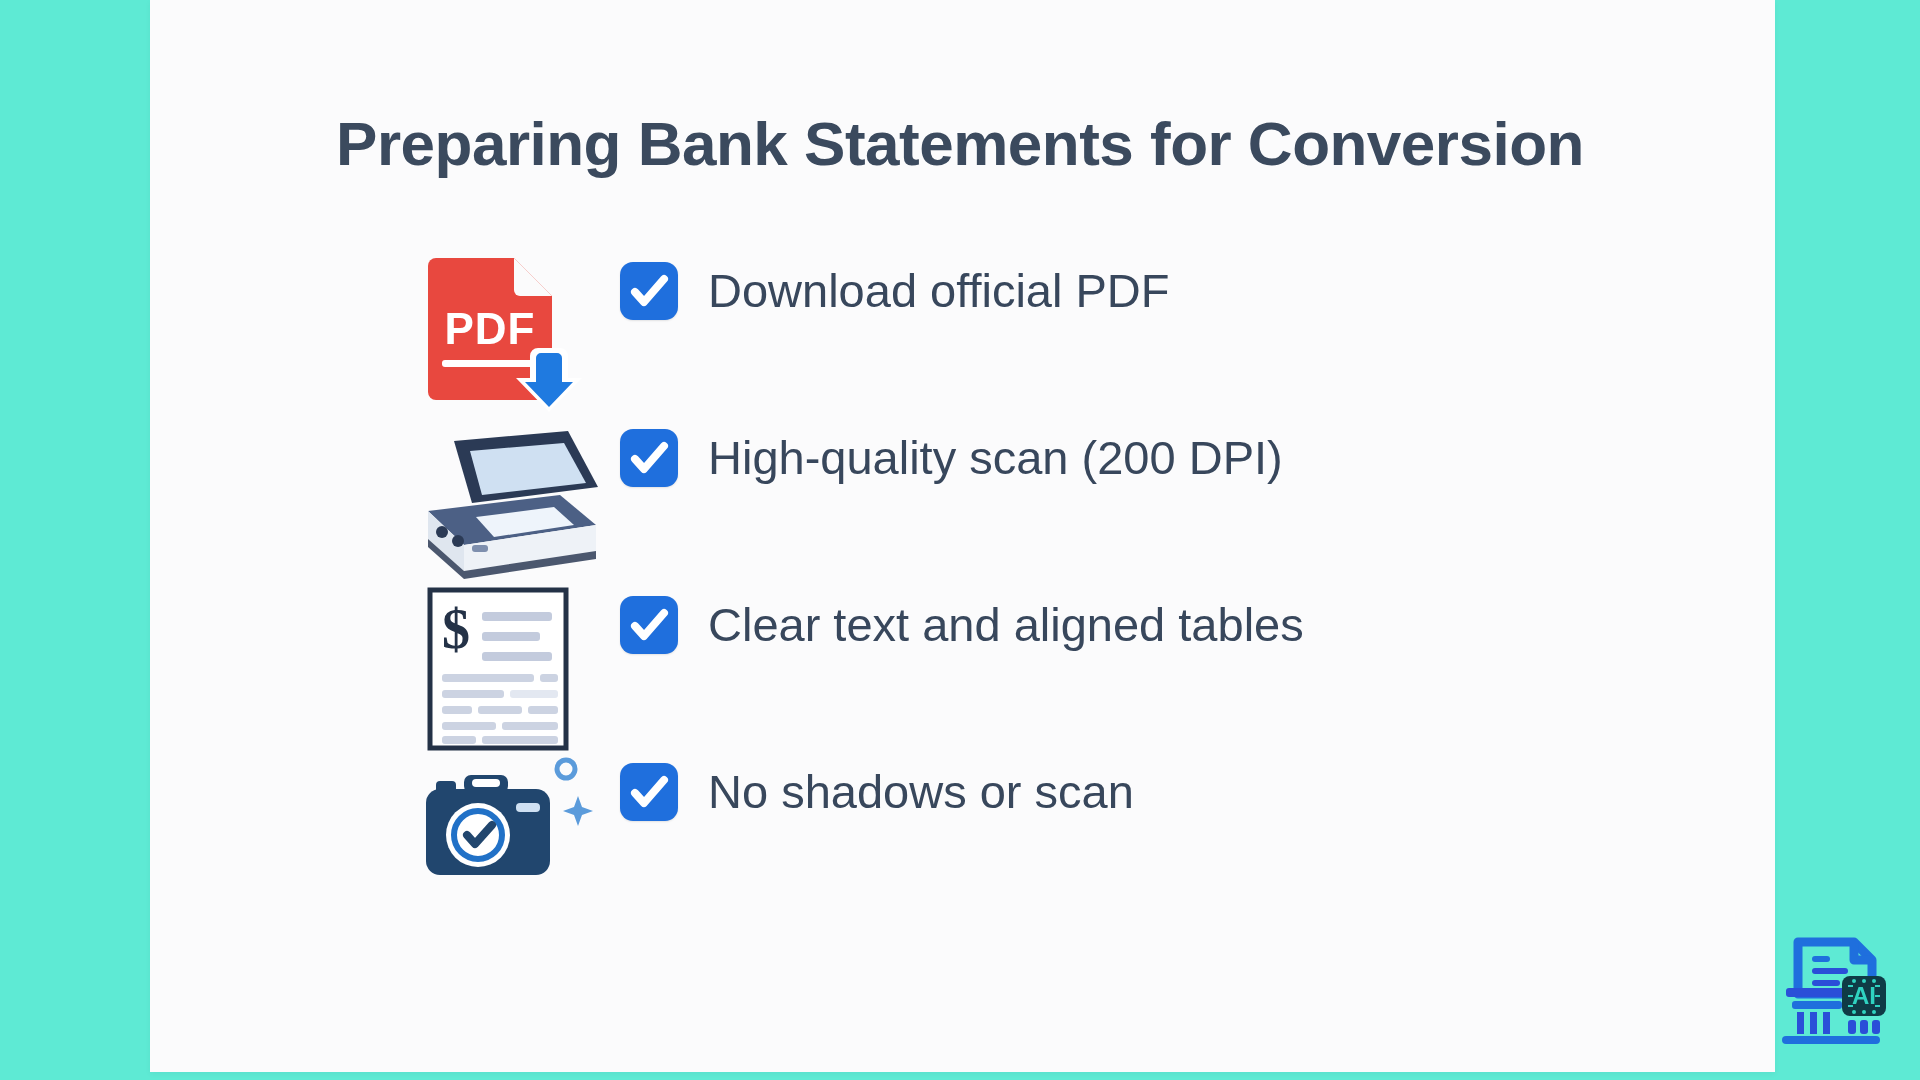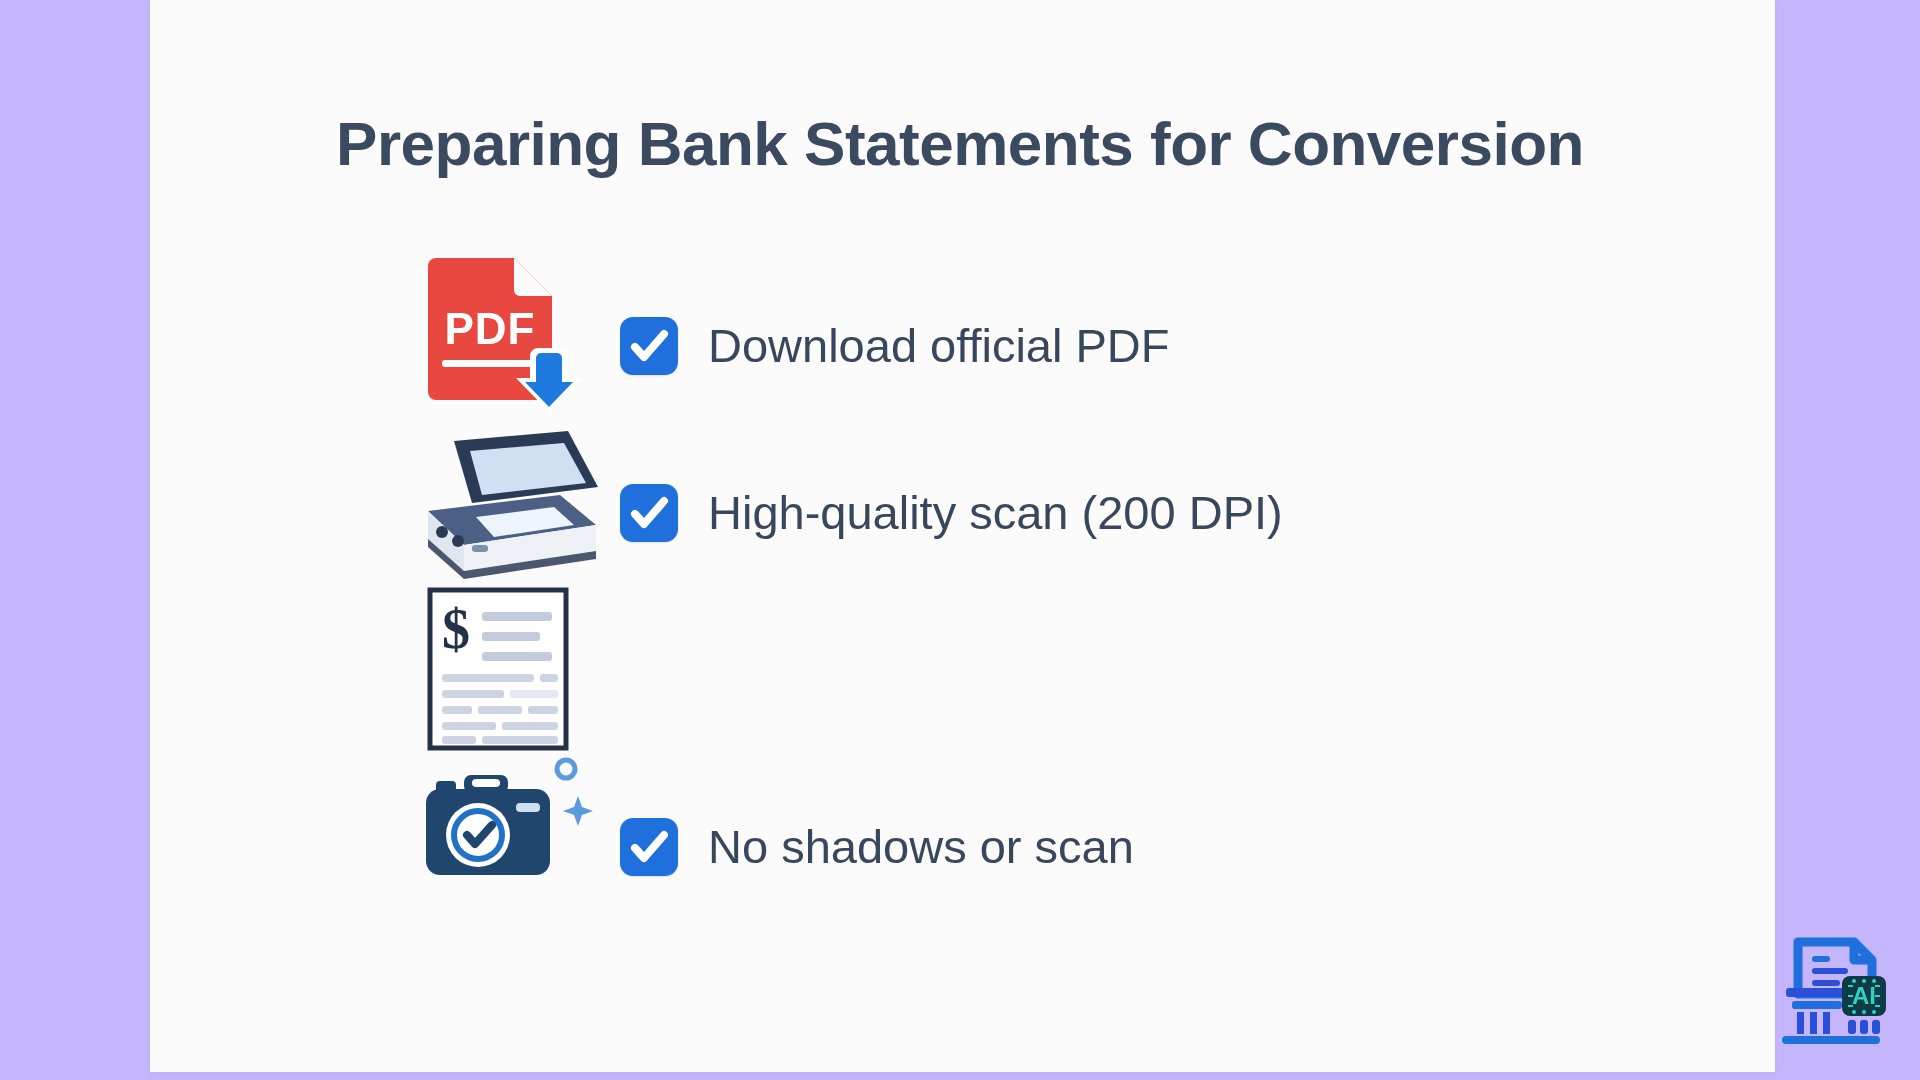--- a/index.html
+++ b/index.html
@@ -10,21 +10,21 @@
     height: 1080px;
     background: #ffffff;
     font-family: "Liberation Sans", sans-serif;
     overflow: hidden;
   }
 
   #slide-root {
     position: relative;
     width: 1920px;
     height: 1080px;
-    background: #c4b5fd;
+    background: #5eead4;
   }
 
   
   .slide-panel {
     position: absolute;
     left: 150px;
     top: 0px;
     width: 1625px;
     height: 1072px;
     background: #fbfbfc;
@@ -66,21 +66,21 @@
     width: 180px;
     height: 167px;
   }
 
   .check-body {
     position: absolute;
     left: 200px;
     top: 0;
     height: 167px;
     display: flex;
-    align-items: center;
+    align-items: flex-start;
     gap: 30px;
     padding-top: 10px;
   }
 
   .checkbox {
     position: relative;
     width: 58px;
     height: 58px;
     border-radius: 13px;
     background: #1f6fdd;
@@ -185,20 +185,28 @@
           <rect x="90" y="104" width="48" height="8" rx="3" fill="#e3e8f1"></rect>
           <rect x="22" y="120" width="30" height="8" rx="3" fill="#ccd3e2"></rect>
           <rect x="58" y="120" width="44" height="8" rx="3" fill="#ccd3e2"></rect>
           <rect x="108" y="120" width="30" height="8" rx="3" fill="#ccd3e2"></rect>
           <rect x="22" y="136" width="54" height="8" rx="3" fill="#ccd3e2"></rect>
           <rect x="82" y="136" width="56" height="8" rx="3" fill="#ccd3e2"></rect>
           <rect x="22" y="150" width="34" height="8" rx="3" fill="#ccd3e2"></rect>
           <rect x="62" y="150" width="76" height="8" rx="3" fill="#ccd3e2"></rect>
         </svg>
       </div>
+      <div class="check-body">
+        <span class="checkbox">
+          <svg width="58" height="58" viewBox="0 0 58 58" xmlns="http://www.w3.org/2000/svg">
+            <path d="M15 30 l9 10 l20 -23" stroke="#ffffff" stroke-width="8" stroke-linecap="round" stroke-linejoin="round" fill="none"></path>
+          </svg>
+        </span>
+        <span class="check-label">Clear text and aligned tables</span>
+      </div>
     </div>
 
     <div class="check-row">
       <div class="icon-slot">
         <svg width="180" height="167" viewBox="0 0 180 167" xmlns="http://www.w3.org/2000/svg">
           <rect x="44" y="22" width="44" height="18" rx="7" fill="#21466e"></rect>
           <rect x="52" y="26" width="28" height="8" rx="4" fill="#ffffff"></rect>
           <rect x="16" y="28" width="20" height="14" rx="4" fill="#21466e"></rect>
           <rect x="6" y="36" width="124" height="86" rx="14" fill="#21466e"></rect>
           <rect x="96" y="50" width="24" height="9" rx="4" fill="#cfe0f2"></rect>

